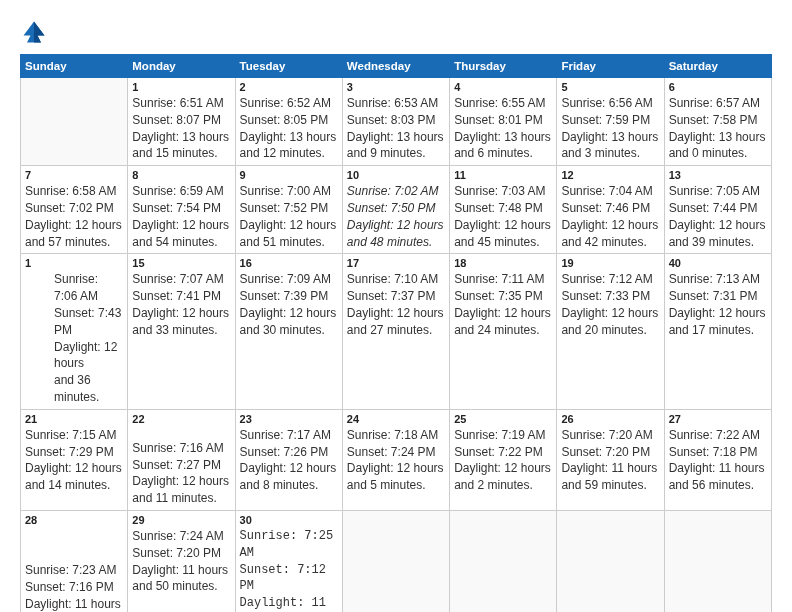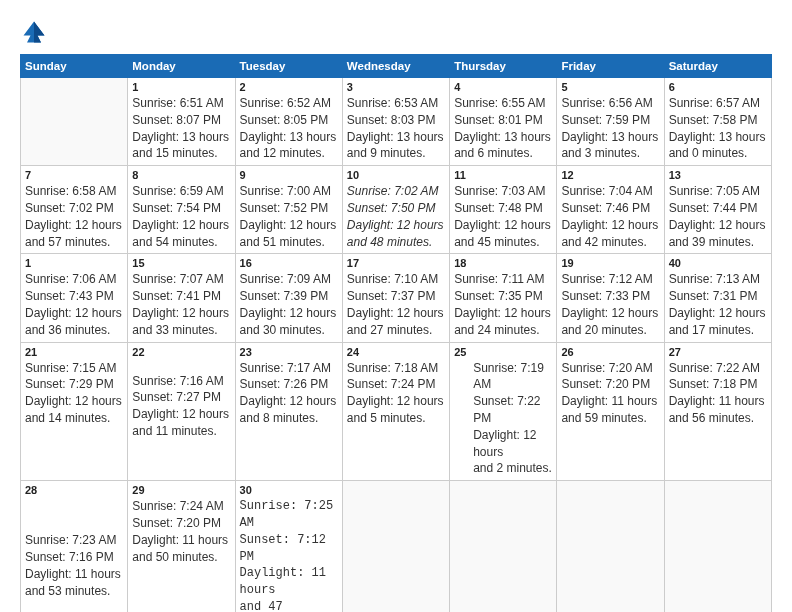--- a/index.html
+++ b/index.html
@@ -224,21 +224,21 @@
             <span class="day-num">13</span>
             <div class="day-info" style="white-space: pre-line;">Sunrise: 7:05 AM
 Sunset: 7:44 PM
 Daylight: 12 hours
 and 39 minutes.</div>
           </td>
         </tr>
         <tr>
           <td>
             <span class="day-num">1</span>
-            <div class="day-info" style="white-space: pre-line;">Sunrise: 7:06 AM
+            <div class="day-info" style="white-space: pre-line; margin-left: 29px;">Sunrise: 7:06 AM
 Sunset: 7:43 PM
 Daylight: 12 hours
 and 36 minutes.</div>
           </td>
           <td>
             <span class="day-num">15</span>
             <div class="day-info" style="white-space: pre-line;">Sunrise: 7:07 AM
 Sunset: 7:41 PM
 Daylight: 12 hours
 and 33 minutes.</div>
@@ -303,21 +303,21 @@
           </td>
           <td>
             <span class="day-num">24</span>
             <div class="day-info" style="white-space: pre-line;">Sunrise: 7:18 AM
 Sunset: 7:24 PM
 Daylight: 12 hours
 and 5 minutes.</div>
           </td>
           <td>
             <span class="day-num">25</span>
-            <div class="day-info" style="white-space: pre-line; margin-left: 19px;">Sunrise: 7:19 AM
+            <div class="day-info" style="white-space: pre-line;">Sunrise: 7:19 AM
 Sunset: 7:22 PM
 Daylight: 12 hours
 and 2 minutes.</div>
           </td>
           <td>
             <span class="day-num">26</span>
             <div class="day-info" style="white-space: pre-line;">Sunrise: 7:20 AM
 Sunset: 7:20 PM
 Daylight: 11 hours
 and 59 minutes.</div>

